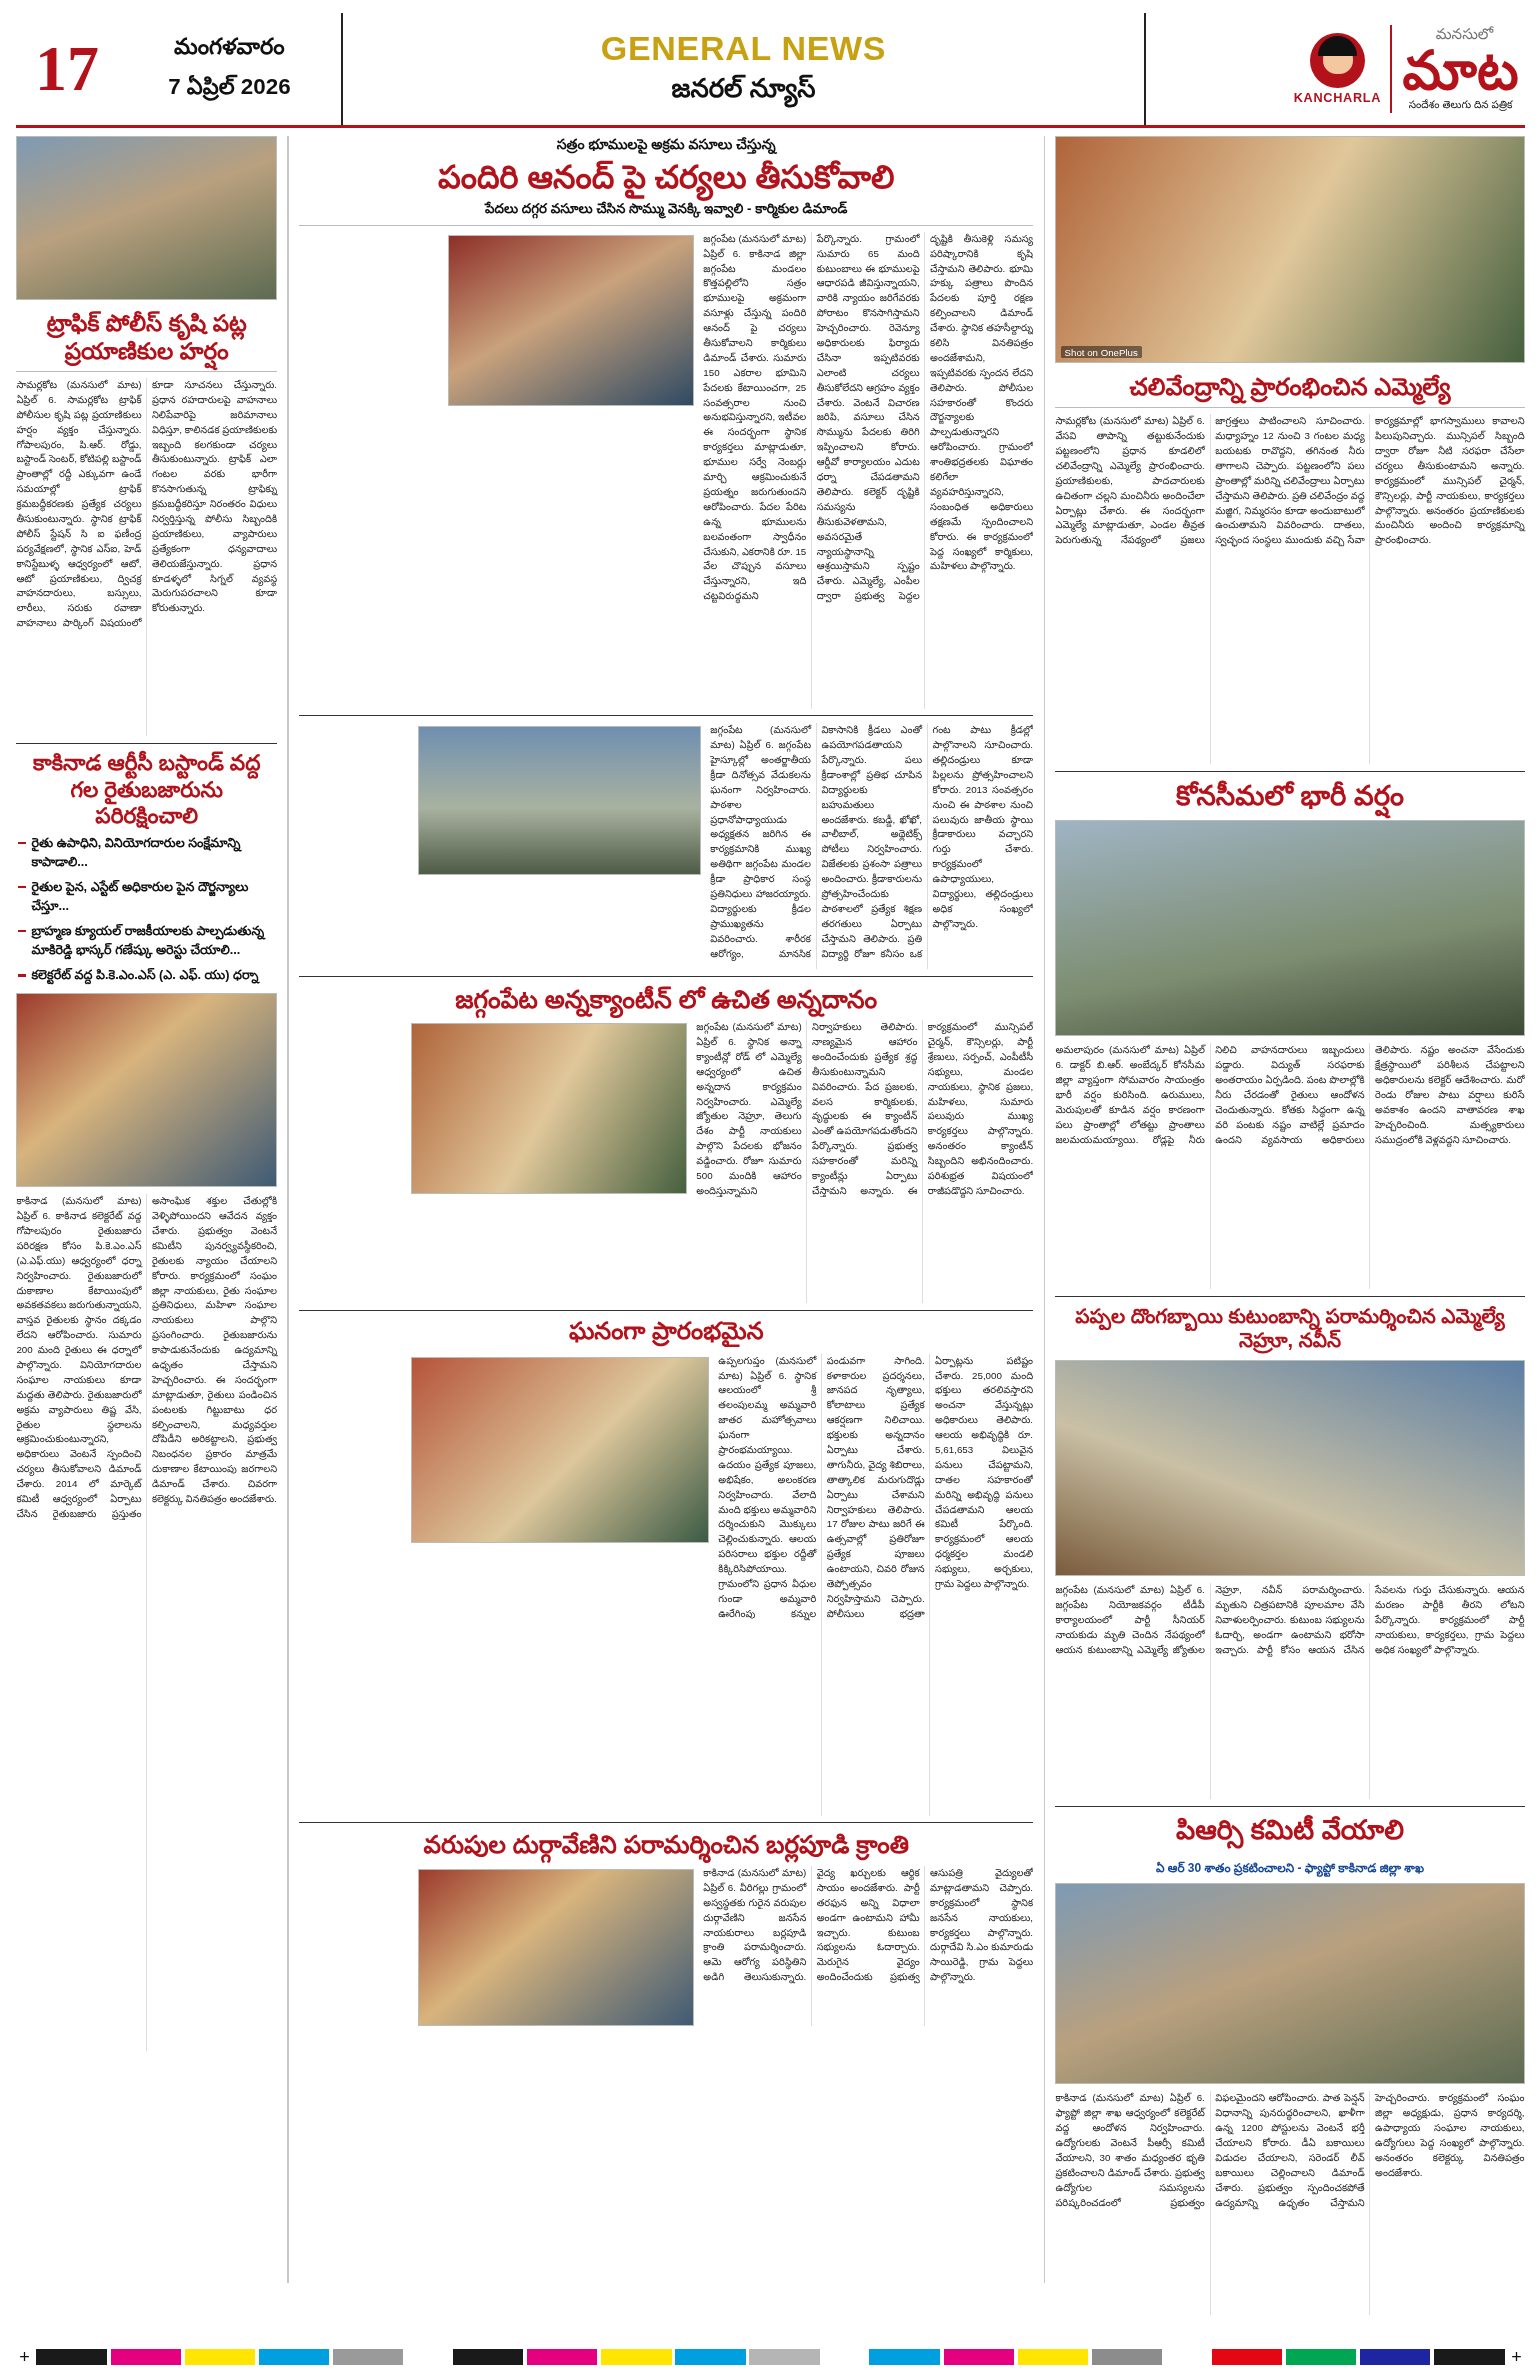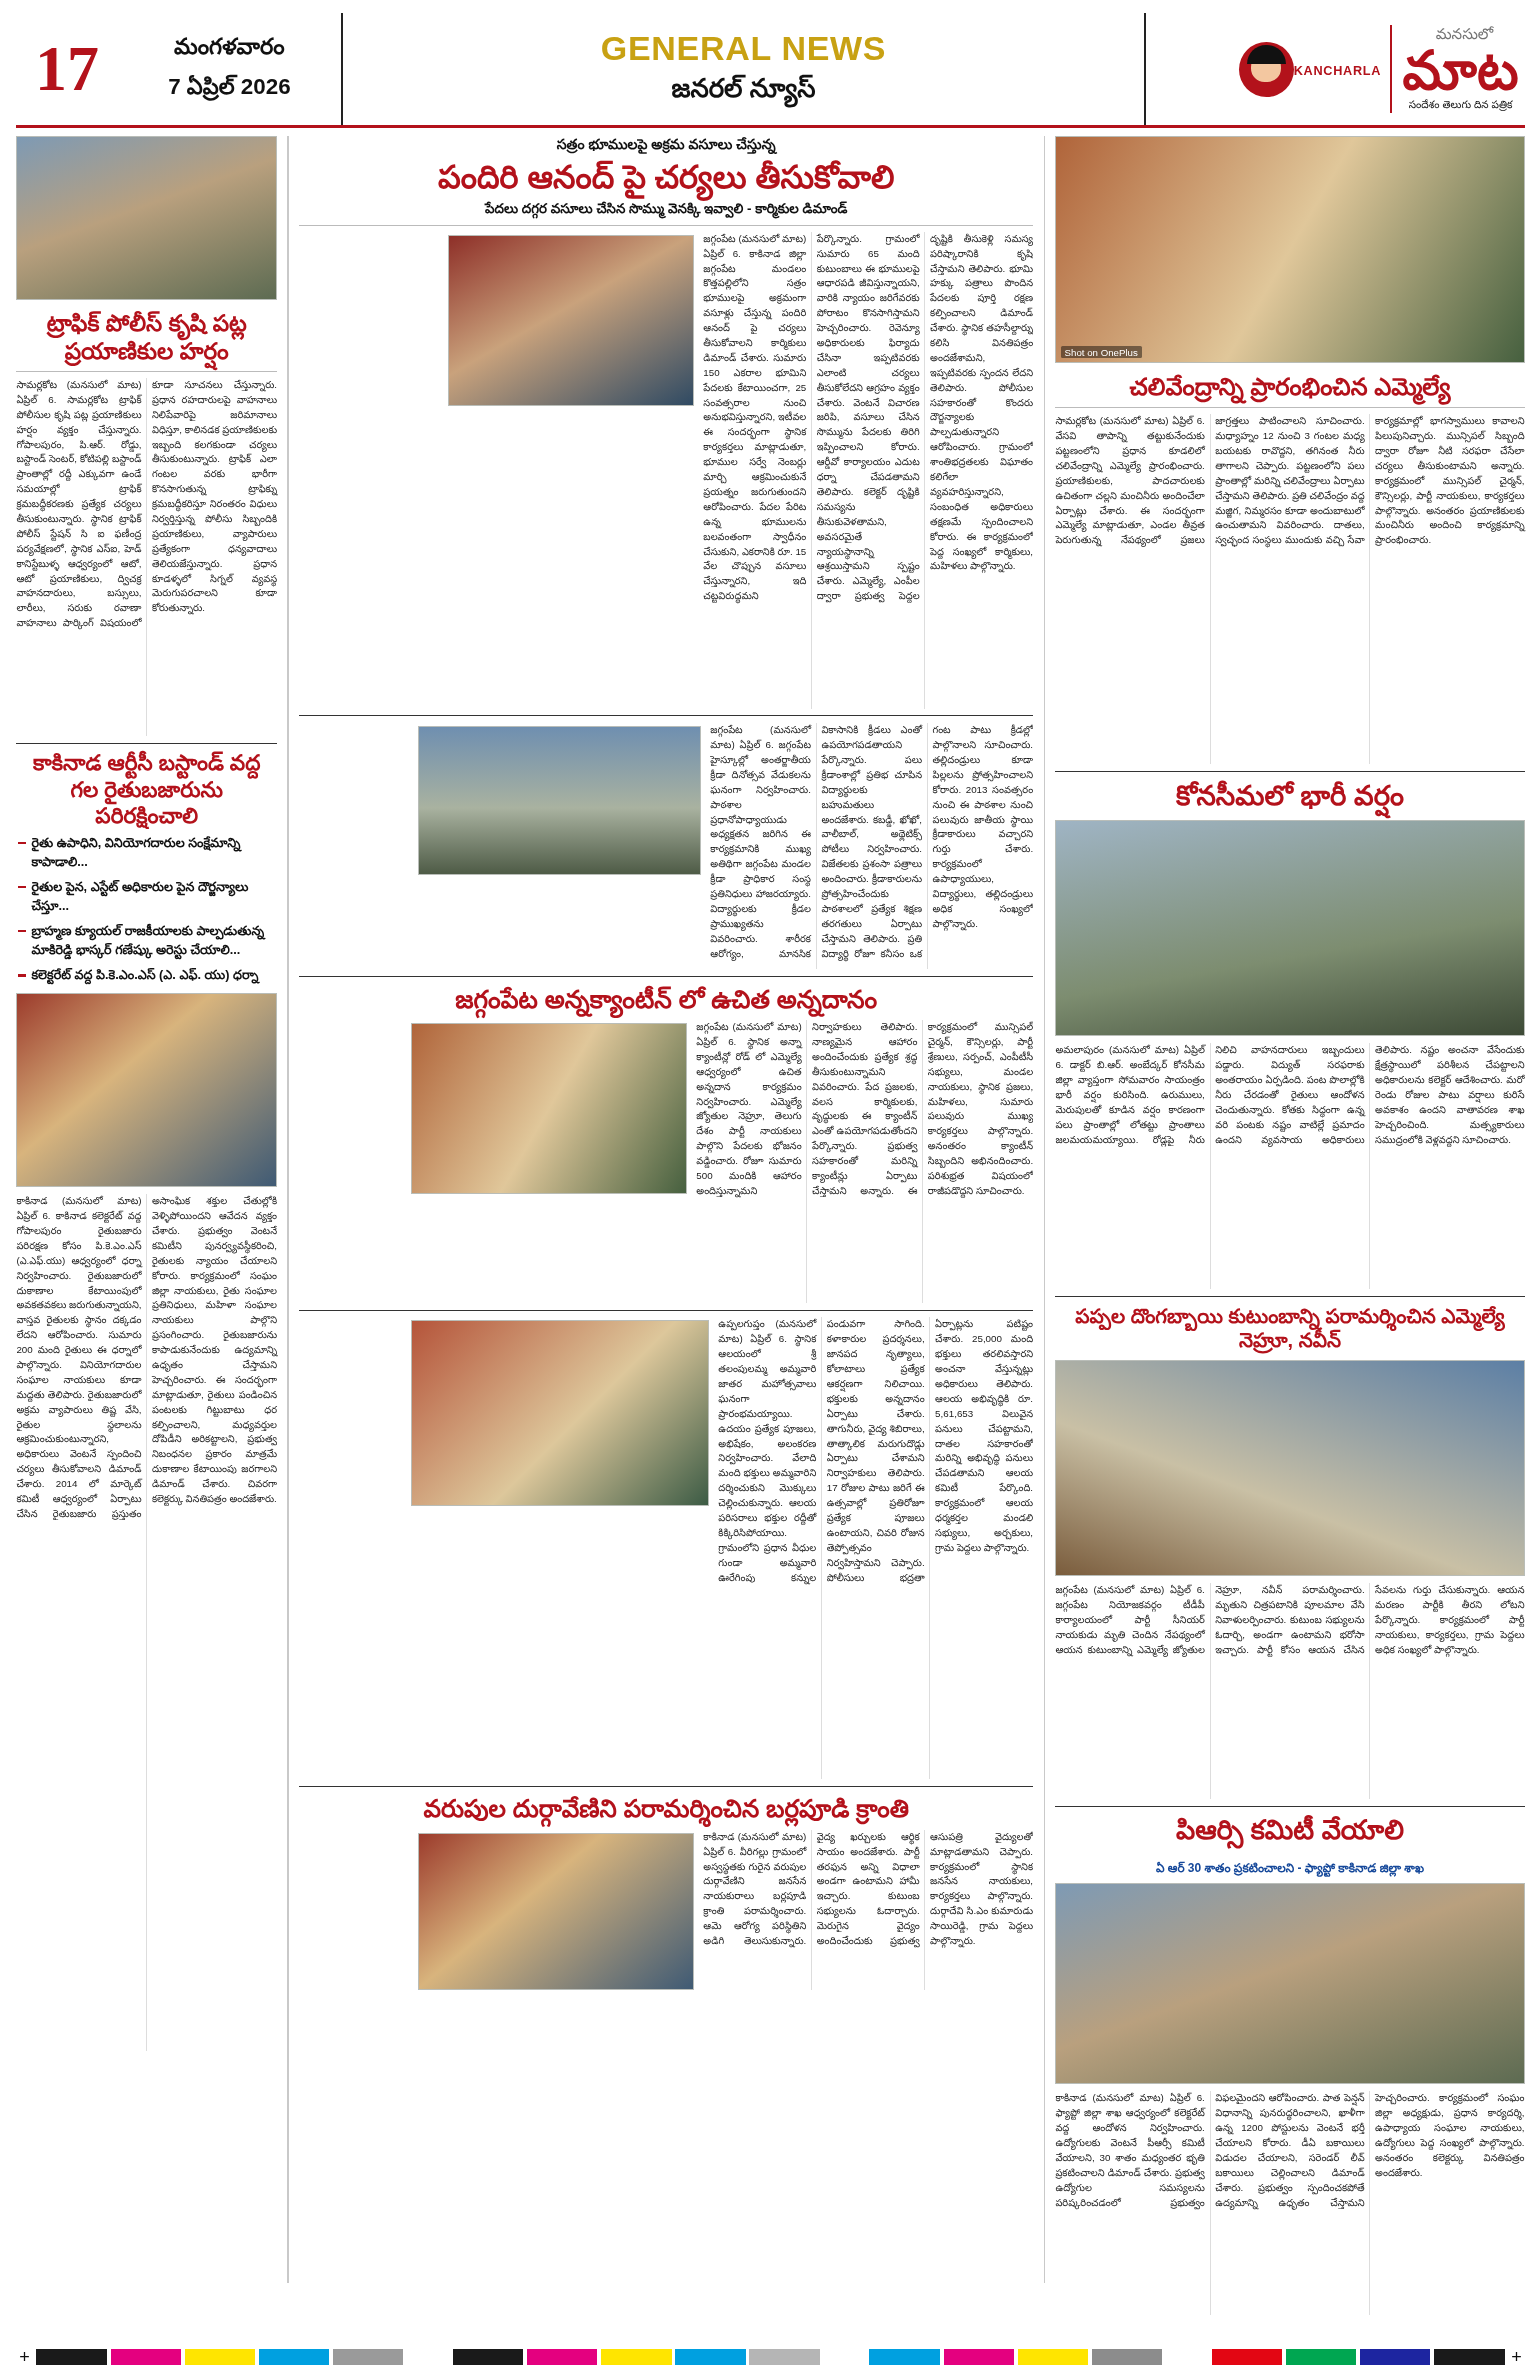--- a/index.html
+++ b/index.html
@@ -77,21 +77,21 @@
   .mast-logo {
     width: 373px;
     display: flex;
     align-items: center;
     justify-content: flex-end;
     gap: 9px;
     padding-right: 6px;
   }
   .logo-left {
     display: flex;
-    flex-direction: row;
+    flex-direction: column;
     align-items: center;
     justify-content: center;
   }
   .logo-face {
     width: 55px;
     height: 55px;
     border-radius: 50%;
     background: #b3121b;
     position: relative;
     overflow: hidden;
@@ -352,20 +352,21 @@
       <hr class="hr-dark">
 
       <div class="headline-red" style="font-size:25px; margin-bottom:6px;">జగ్గంపేట అన్నక్యాంటీన్ లో ఉచిత అన్నదానం</div>
       <div class="wrapbox">
         <div class="photo photo-grad-d float-photo-l" style="width:276px; height:171px; margin-left:112px;"></div>
         <div class="body-text cols3" style="height:283px;">జగ్గంపేట (మనసులో మాట) ఏప్రిల్ 6. స్థానిక అన్నా క్యాంటీన్లో రోడ్ లో ఎమ్మెల్యే ఆధ్వర్యంలో ఉచిత అన్నదాన కార్యక్రమం నిర్వహించారు. ఎమ్మెల్యే జ్యోతుల నెహ్రూ, తెలుగు దేశం పార్టీ నాయకులు పాల్గొని పేదలకు భోజనం వడ్డించారు. రోజూ సుమారు 500 మందికి ఆహారం అందిస్తున్నామని నిర్వాహకులు తెలిపారు. నాణ్యమైన ఆహారం అందించేందుకు ప్రత్యేక శ్రద్ధ తీసుకుంటున్నామని వివరించారు. పేద ప్రజలకు, వలస కార్మికులకు, వృద్ధులకు ఈ క్యాంటీన్ ఎంతో ఉపయోగపడుతోందని పేర్కొన్నారు. ప్రభుత్వ సహకారంతో మరిన్ని క్యాంటీన్లు ఏర్పాటు చేస్తామని అన్నారు. ఈ కార్యక్రమంలో మున్సిపల్ చైర్మన్, కౌన్సిలర్లు, పార్టీ శ్రేణులు, సర్పంచ్, ఎంపీటీసీ సభ్యులు, మండల నాయకులు, స్థానిక ప్రజలు, మహిళలు, సుమారు పలువురు ముఖ్య కార్యకర్తలు పాల్గొన్నారు. అనంతరం క్యాంటీన్ సిబ్బందిని అభినందించారు. పరిశుభ్రత విషయంలో రాజీపడొద్దని సూచించారు.</div>
       </div>
 
       <hr class="hr-dark">
 
+      <div class="kicker" style="font-size:24px; color:#b3121b;">ఘనంగా ప్రారంభమైన</div>
       <div class="wrapbox">
         <div class="photo photo-grad-h float-photo-l" style="width:298px; height:186px; margin-left:112px;"></div>
         <div class="body-text cols3" style="height:462px;">ఉప్పలగుప్తం (మనసులో మాట) ఏప్రిల్ 6. స్థానిక ఆలయంలో శ్రీ తలంపులమ్మ అమ్మవారి జాతర మహోత్సవాలు ఘనంగా ప్రారంభమయ్యాయి. ఉదయం ప్రత్యేక పూజలు, అభిషేకం, అలంకరణ నిర్వహించారు. వేలాది మంది భక్తులు అమ్మవారిని దర్శించుకుని మొక్కులు చెల్లించుకున్నారు. ఆలయ పరిసరాలు భక్తుల రద్దీతో కిక్కిరిసిపోయాయి. గ్రామంలోని ప్రధాన వీధుల గుండా అమ్మవారి ఊరేగింపు కన్నుల పండువగా సాగింది. కళాకారుల ప్రదర్శనలు, జానపద నృత్యాలు, కోలాటాలు ప్రత్యేక ఆకర్షణగా నిలిచాయి. భక్తులకు అన్నదానం ఏర్పాటు చేశారు. తాగునీరు, వైద్య శిబిరాలు, తాత్కాలిక మరుగుదొడ్లు ఏర్పాటు చేశామని నిర్వాహకులు తెలిపారు. 17 రోజుల పాటు జరిగే ఈ ఉత్సవాల్లో ప్రతిరోజూ ప్రత్యేక పూజలు ఉంటాయని, చివరి రోజున తెప్పోత్సవం నిర్వహిస్తామని చెప్పారు. పోలీసులు భద్రతా ఏర్పాట్లను పటిష్టం చేశారు. 25,000 మంది భక్తులు తరలివస్తారని అంచనా వేస్తున్నట్లు అధికారులు తెలిపారు. ఆలయ అభివృద్ధికి రూ. 5,61,653 విలువైన పనులు చేపట్టామని, దాతల సహకారంతో మరిన్ని అభివృద్ధి పనులు చేపడతామని ఆలయ కమిటీ పేర్కొంది. కార్యక్రమంలో ఆలయ ధర్మకర్తల మండలి సభ్యులు, అర్చకులు, గ్రామ పెద్దలు పాల్గొన్నారు.</div>
       </div>
 
       <hr class="hr-dark">
 
       <div class="headline-red" style="font-size:24.6px; margin-bottom:6px;">వరుపుల దుర్గావేణిని పరామర్శించిన బర్లపూడి క్రాంతి</div>
       <div class="wrapbox">
         <div class="photo photo-grad-b float-photo-l" style="width:276px; height:157px; margin-left:119px;"></div>

